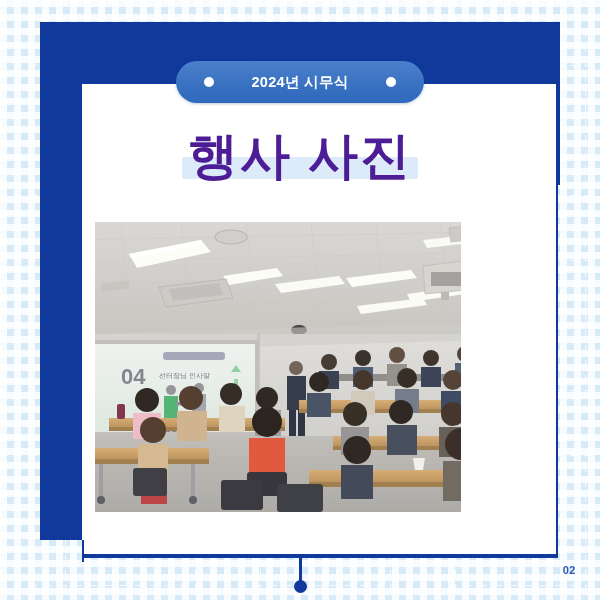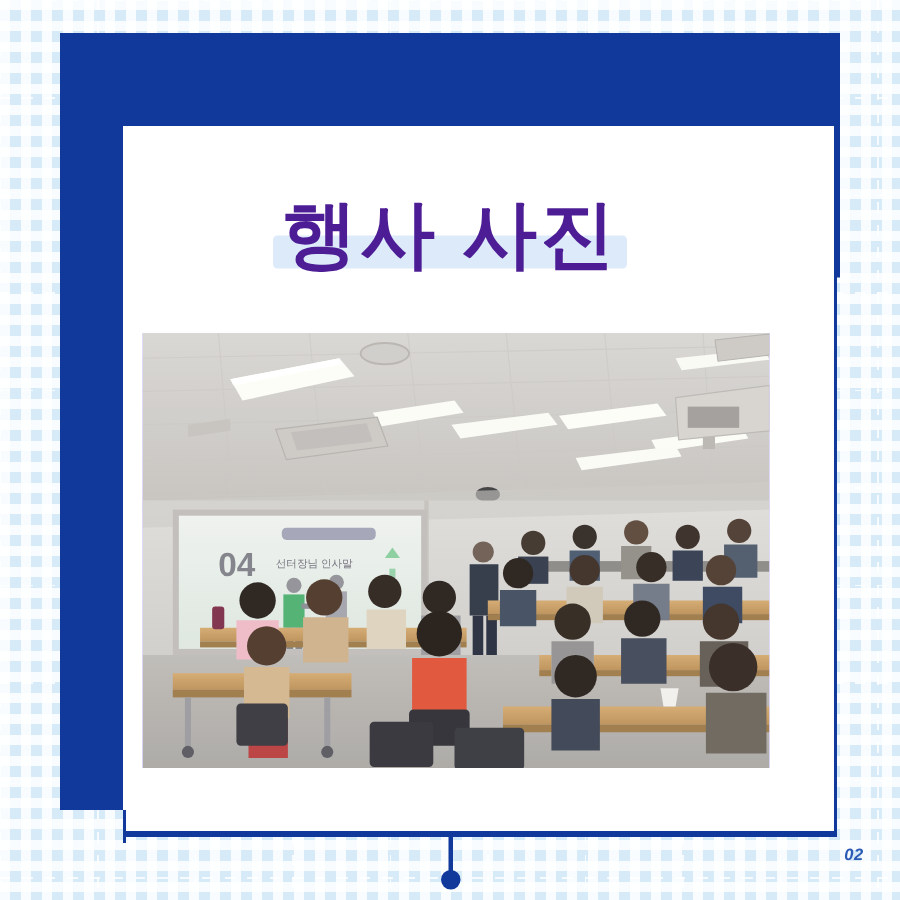--- a/index.html
+++ b/index.html
@@ -119,23 +119,23 @@
     font-weight:bold;
     color:#4c1d95;
     letter-spacing:2px;
     line-height:1.05;
   }
 
   
   #photo {
     position:absolute;
     left:95px; top:222px;
-    width:418px; height:290px;
+    width:366px; height:290px;
     overflow:hidden;
-    background:#c4b5fd;
+    background:#be185d;
   }
   #photo svg { display:block; width:100%; height:100%; }
 
   
   #pin-line {
     position:absolute;
     left:299px; top:558px;
     width:3px; height:26px;
     background:#11399c;
   }
@@ -148,40 +148,44 @@
   }
 
   
   #page-num {
     position:absolute;
     right:24px; top:564px;
     font-size:11px;
     font-weight:bold;
     color:#2b5ab5;
     letter-spacing:.5px;
-    font-style:italic;
   }
 </style>
 </head>
 <body>
 
 <div id="slide">
 
   <div id="grid-bg">
     <div id="grid-v"></div>
     <div id="grid-h"></div>
   </div>
 
   <div class="bar" id="bar-top"></div>
   <div class="bar" id="bar-left"></div>
   <div class="bar" id="bar-right"></div>
 
   <div id="card"></div>
   <div id="card-edge-l"></div>
 
+  <div id="badge">
+    <span class="badge-dot" id="badge-dot-left"></span>
+    <span id="badge-text">2024년 시무식</span>
+    <span class="badge-dot" id="badge-dot-right"></span>
+  </div>
 
   <div id="title-wrap">
     <span id="title-inner">
       <span id="title-highlight"></span>
       <span id="title-text">행사 사진</span>
     </span>
   </div>
 
   <div id="photo">
     <svg viewBox="0 0 414 290" preserveAspectRatio="xMidYMid slice">

